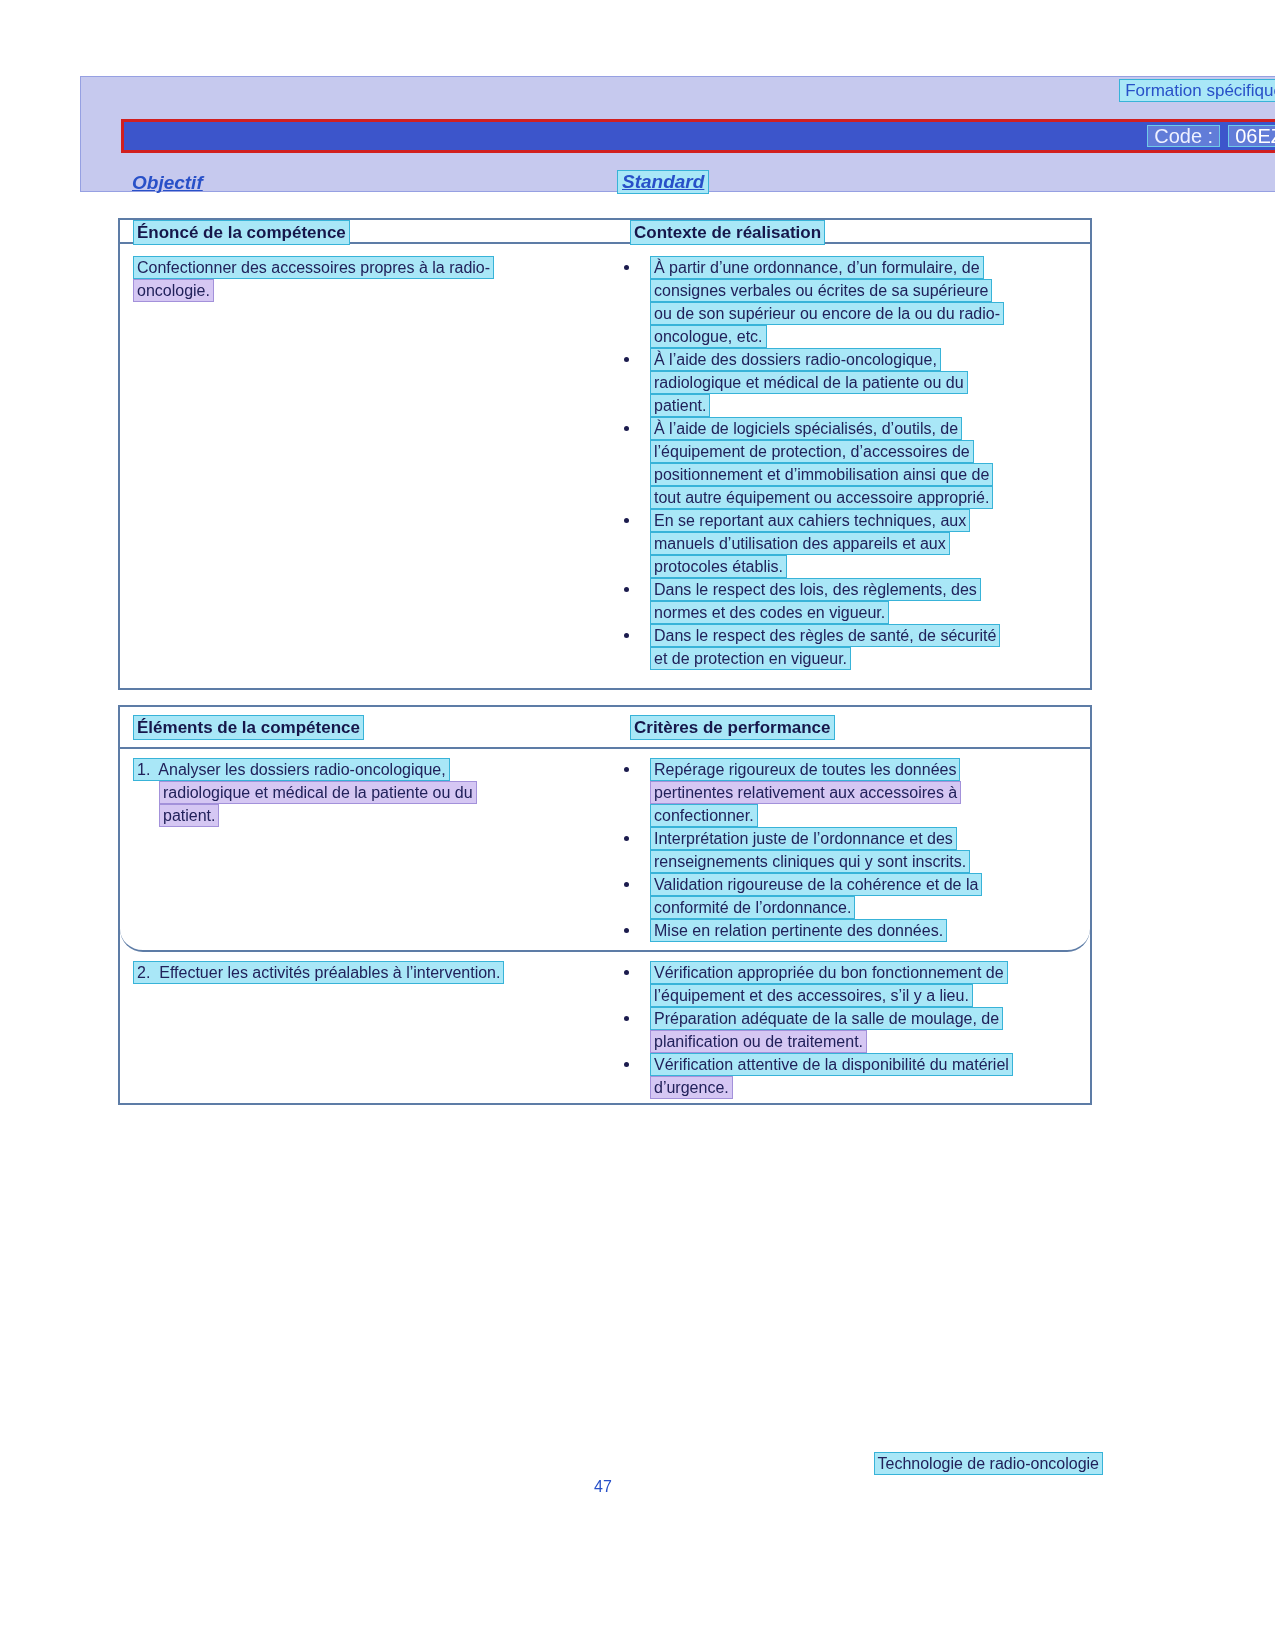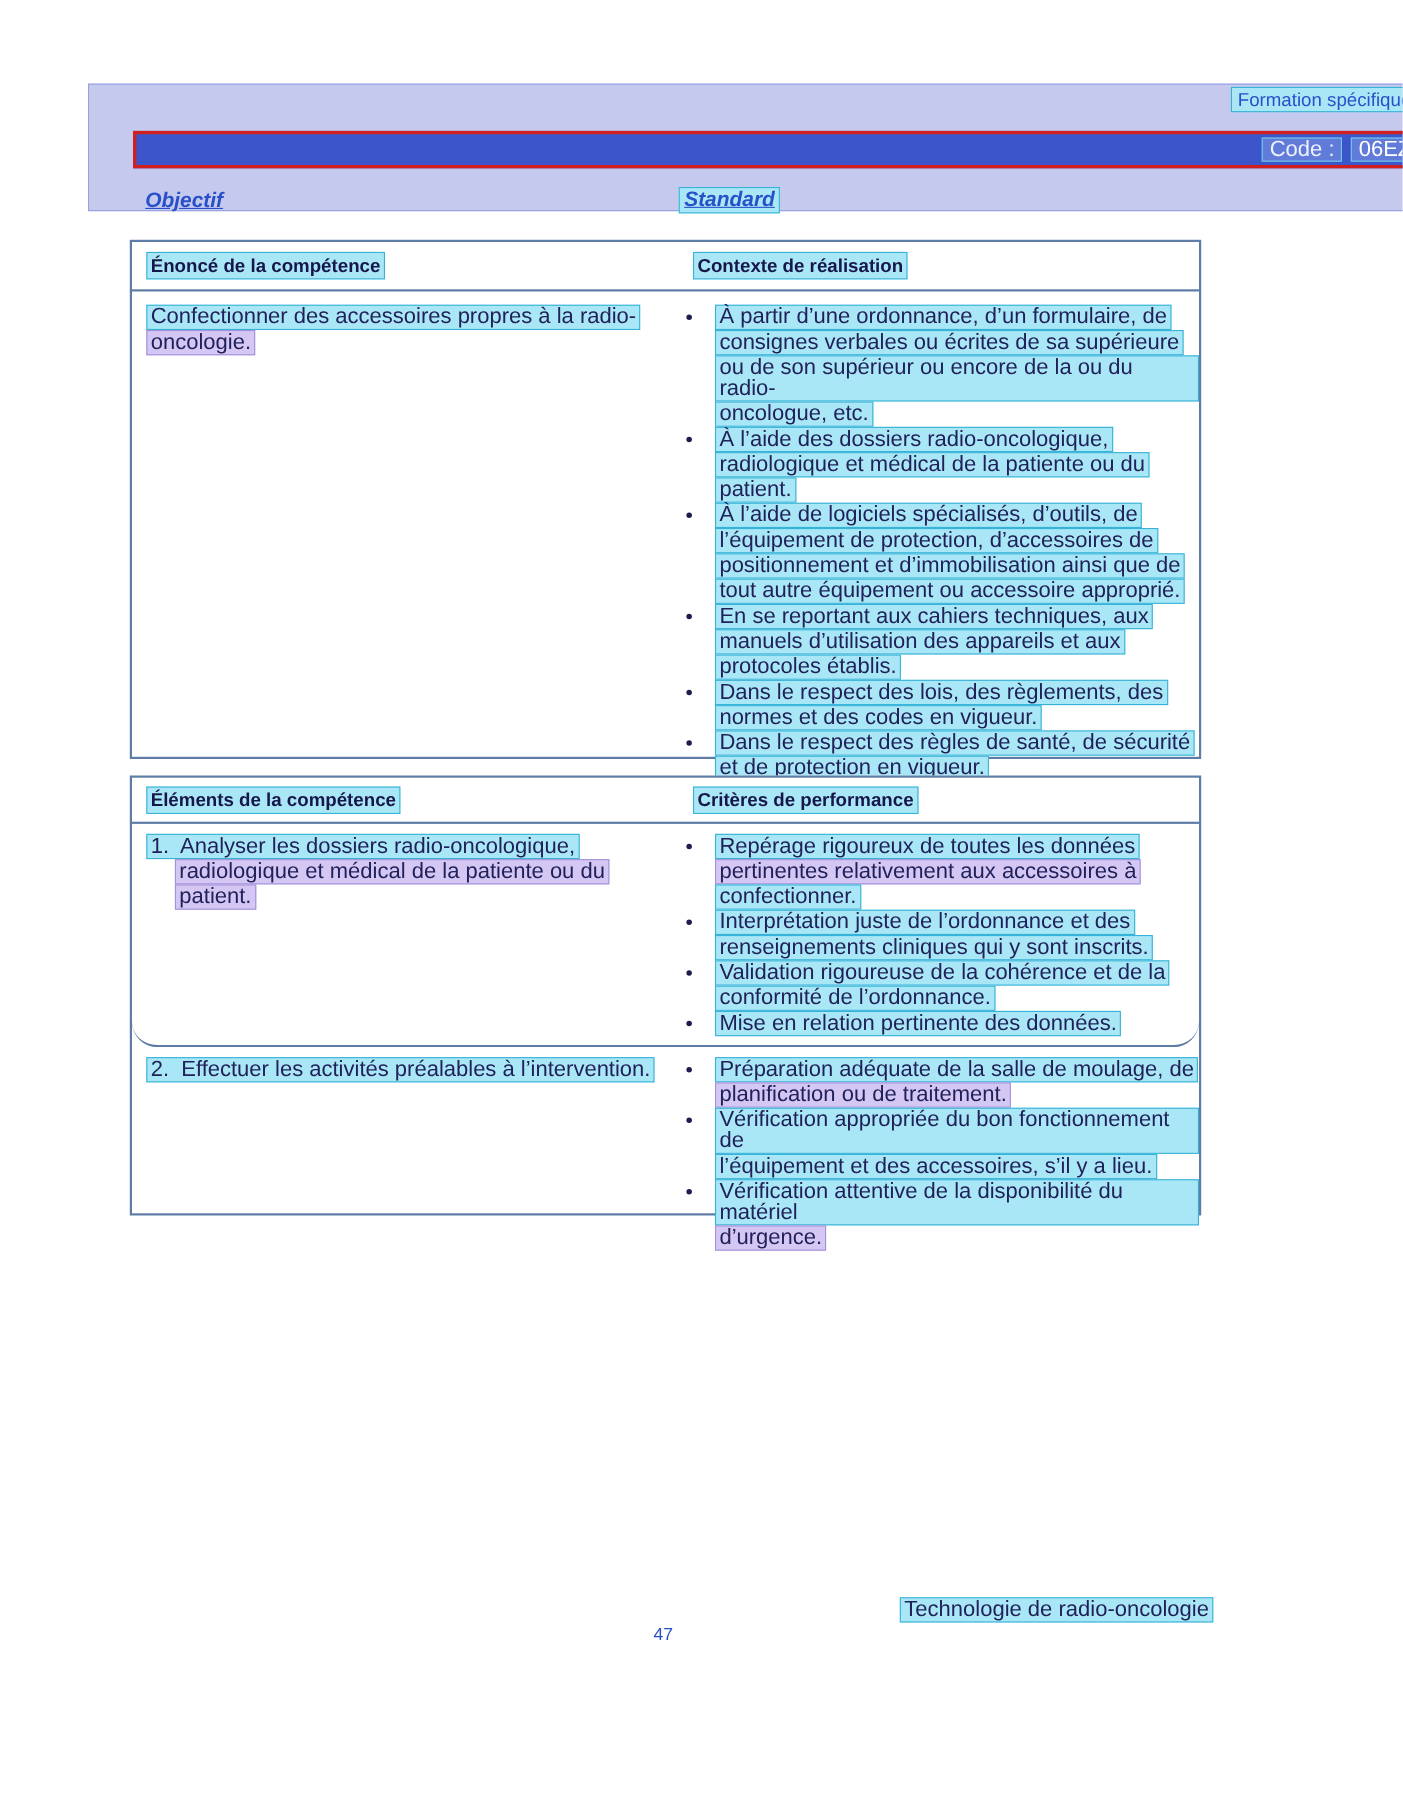--- a/index.html
+++ b/index.html
@@ -54,28 +54,28 @@
   }
   
   .tbl{
     position:absolute;left:118px;width:974px;
     border:2px solid var(--tb);background:#fff;
   }
   .t1{top:218px;height:472px;}
   .t2{top:705px;height:400px;}
   .thead{
     display:grid;grid-template-columns:497px 1fr;align-items:center;
-    height:45px;border-bottom:2px solid var(--tb);
+    height:24px;border-bottom:2px solid var(--tb);
   }
   .t2 .thead{height:42px;}
   .th{padding-left:13px;}
   .hl{
     display:table;
     background:var(--hl);border:1px solid var(--hlb);
-    padding:1px 3px;line-height:19px;font-size:20px;color:var(--txt);
+    padding:1px 3px;line-height:19px;font-size:16px;color:var(--txt);
   }
   .hl.hd{font-weight:bold;font-size:17px;line-height:21px;color:var(--hdr);}
   .hl.lav{background:var(--lav);border-color:var(--lavb);}
   .hl.ind{margin-left:26px;}
   .trow{
     display:grid;grid-template-columns:497px 1fr;align-items:start;
   }
   .trow.sep{border-bottom:2px solid var(--tb);min-height:202px;border-radius:23px;}
   .cell{padding-top:12px;}
   .t2 .cell{padding-top:9px;padding-bottom:8px;}
@@ -235,36 +235,36 @@
 
   <div class="trow">
     <div class="cell left">
       <span class="hl">2.&nbsp; Effectuer les activités préalables à l’intervention.</span>
     </div>
     <div class="cell">
 
       <div class="bullet">
         <span class="dot"></span>
         <div>
+          <span class="hl">Vérification appropriée du bon fonctionnement de</span>
+          <span class="hl">l’équipement et des accessoires, s’il y a lieu.</span>
+        </div>
+      </div>
+
+      <div class="bullet">
+        <span class="dot"></span>
+        <div>
           <span class="hl">Préparation adéquate de la salle de moulage, de</span>
           <span class="hl lav">planification ou de traitement.</span>
         </div>
       </div>
 
       <div class="bullet">
         <span class="dot"></span>
         <div>
-          <span class="hl">Vérification appropriée du bon fonctionnement de</span>
-          <span class="hl">l’équipement et des accessoires, s’il y a lieu.</span>
-        </div>
-      </div>
-
-      <div class="bullet">
-        <span class="dot"></span>
-        <div>
           <span class="hl">Vérification attentive de la disponibilité du matériel</span>
           <span class="hl lav">d’urgence.</span>
         </div>
       </div>
 
     </div>
   </div>
 </section>
 
 <span class="hl footer-label">Technologie de radio-oncologie</span>

